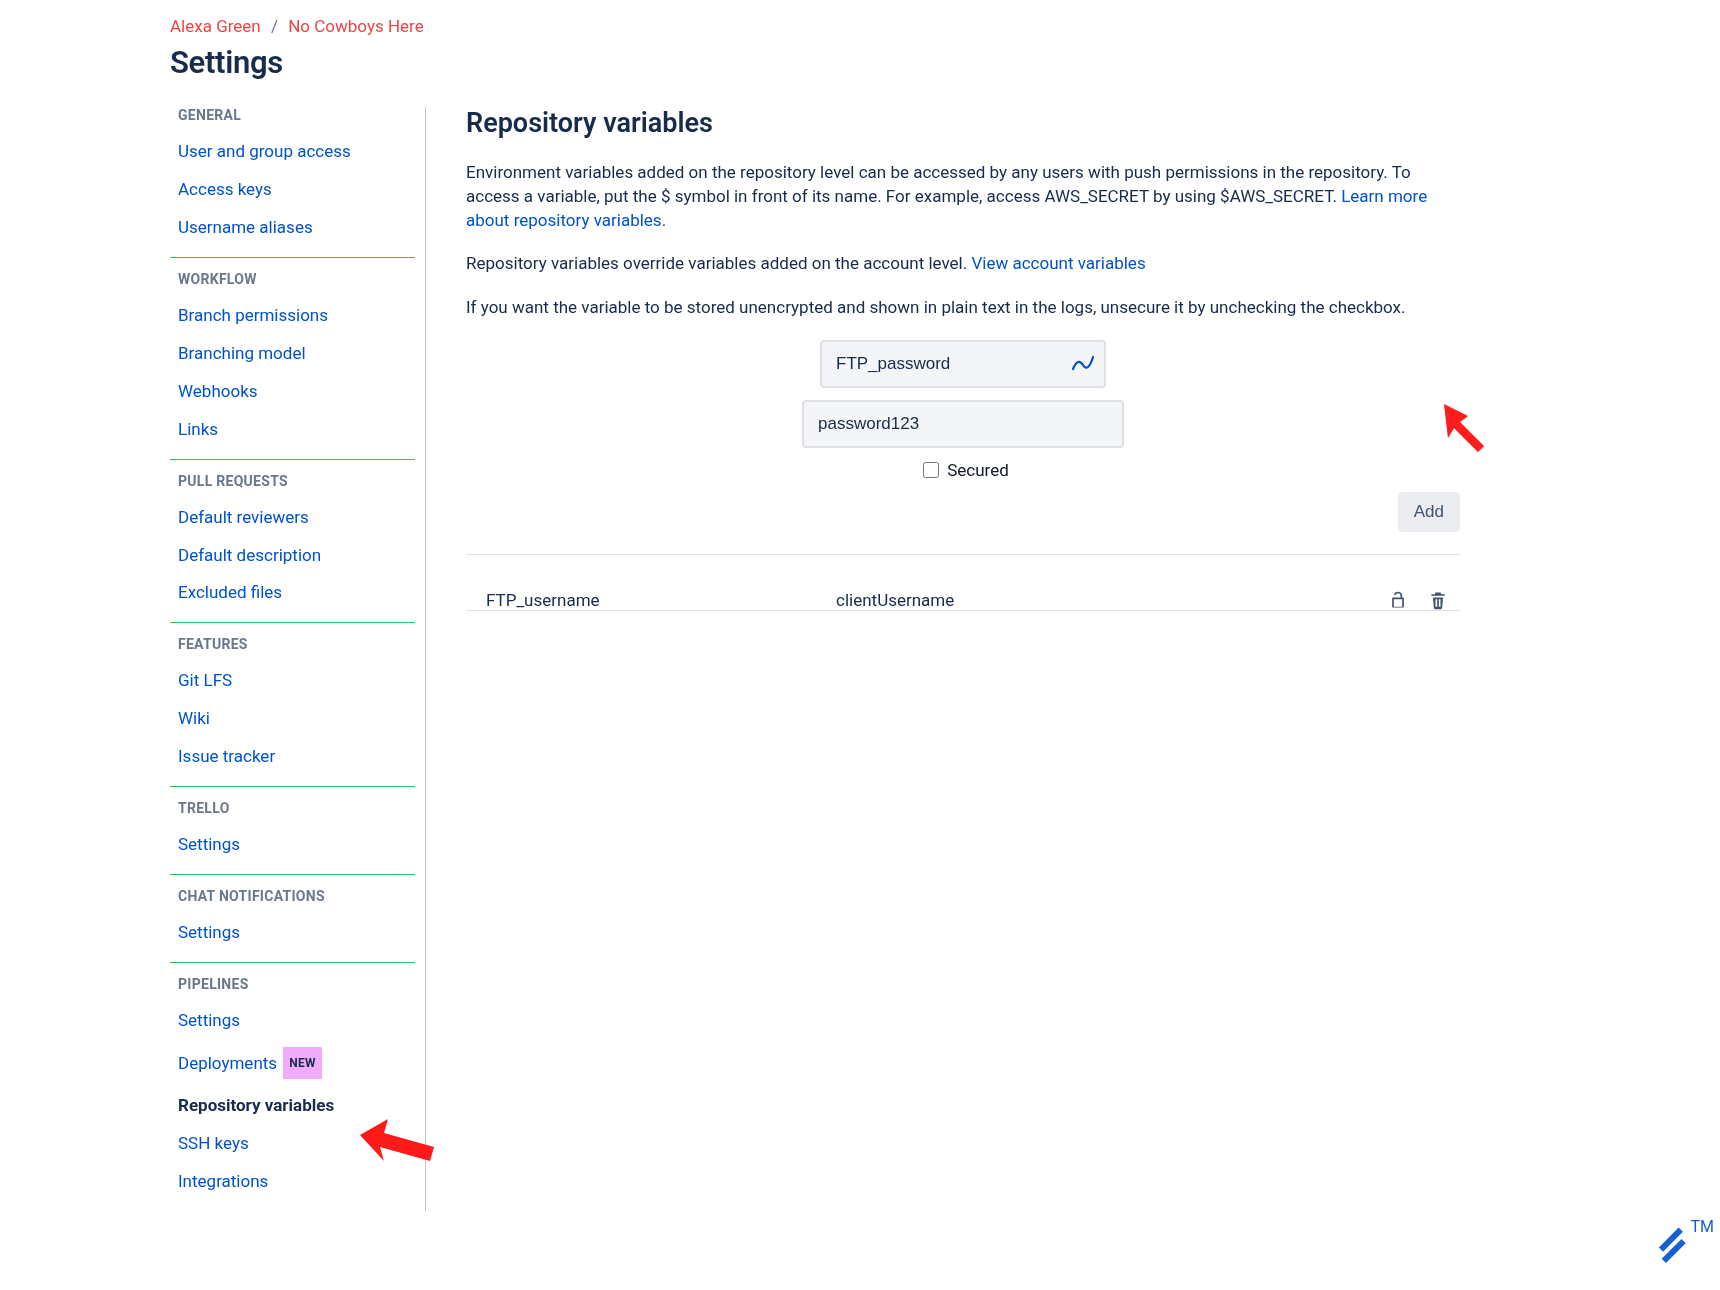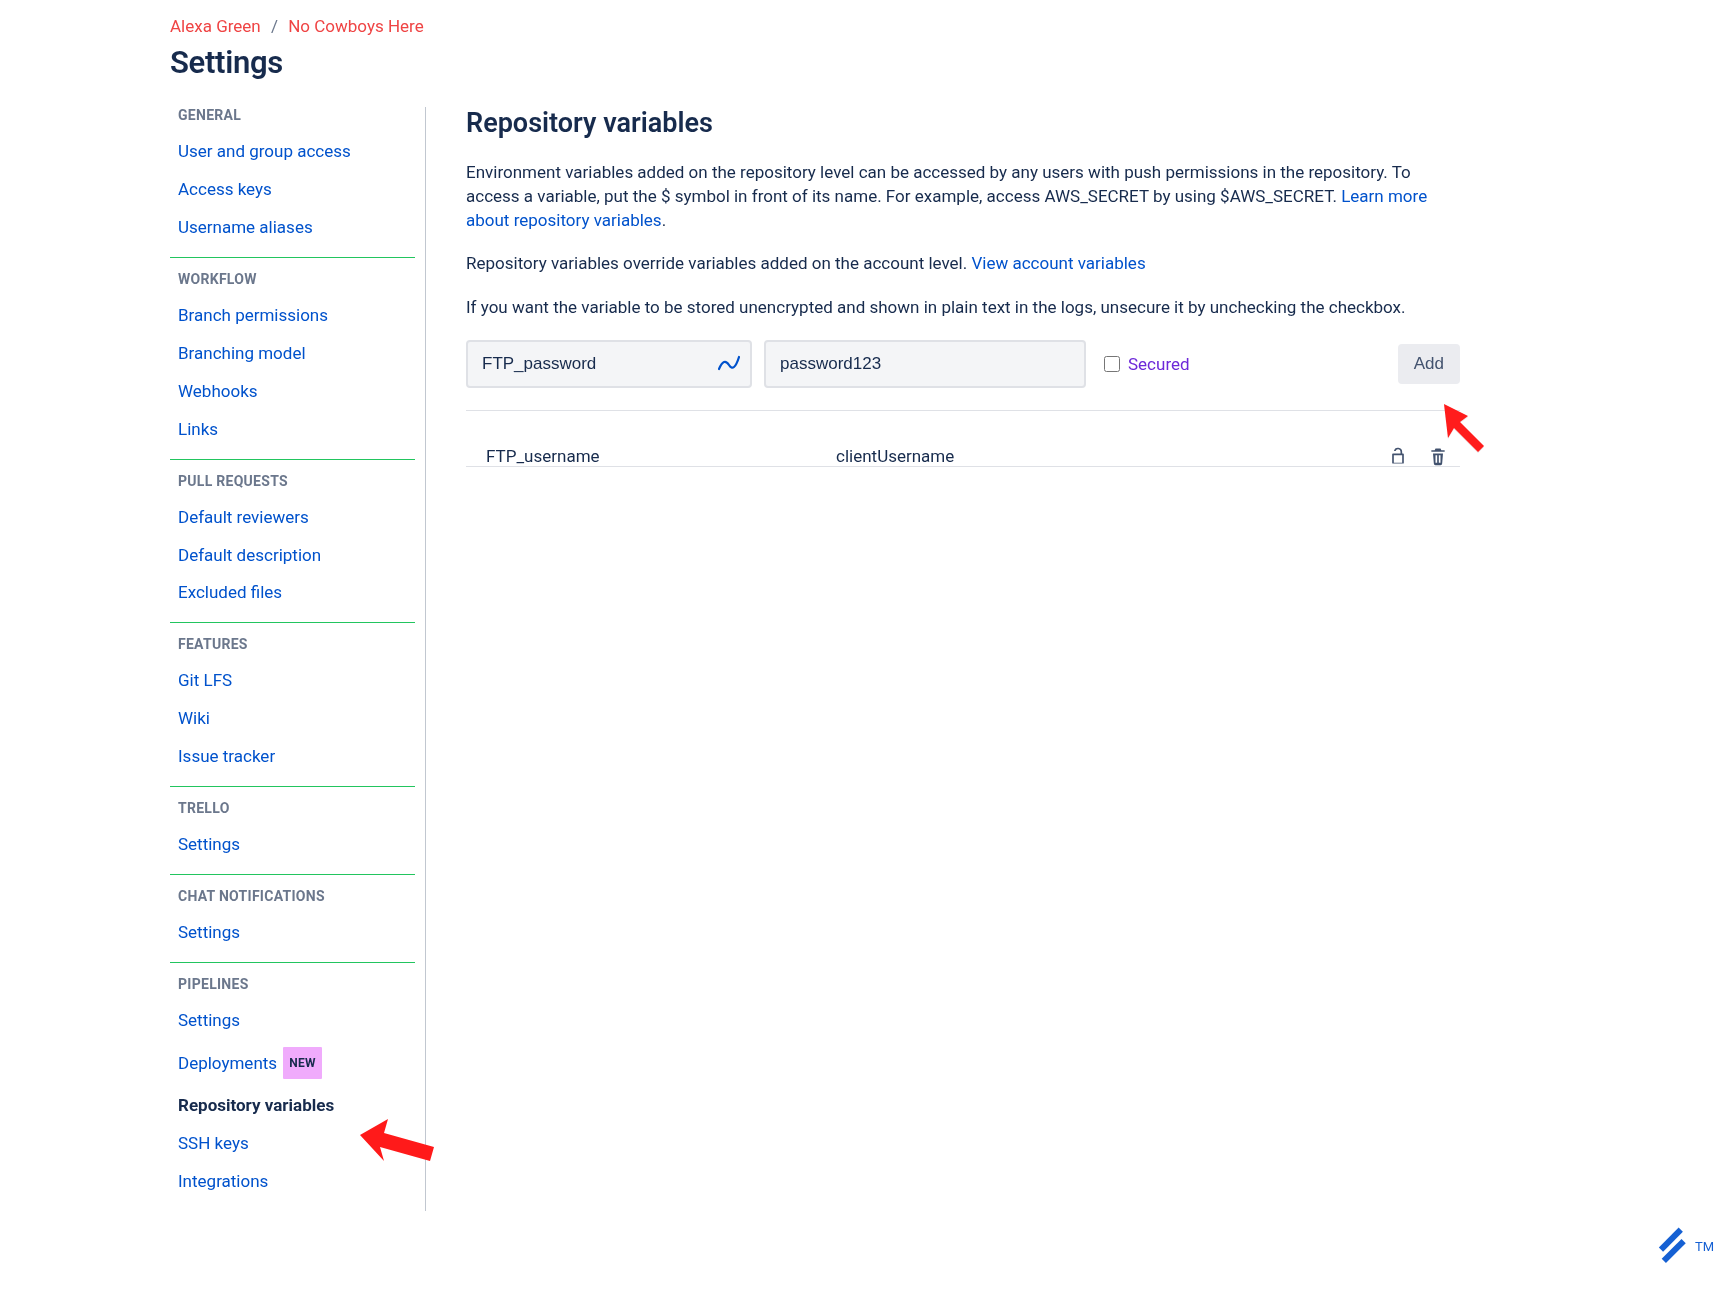--- a/index.html
+++ b/index.html
@@ -98,20 +98,21 @@
       color: #172B4D;
       line-height: 1.4;
       margin-bottom: 20px;
     }
     .desc-block a { color: #0052CC; text-decoration: none; }
     .var-form {
       display: flex;
       align-items: center;
       gap: 12px;
       margin-top: 10px;
+      flex-direction: column;
     }
     .var-input-wrap { position: relative; }
     .var-input {
       height: 48px;
       border: 2px solid #DFE1E6;
       border-radius: 4px;
       background: #F4F5F7;
       padding: 0 14px;
       font-size: 17px;
       color: #172B4D;
@@ -121,21 +122,21 @@
     .var-input.value { width: 322px; }
     .pw-icon {
       position: absolute;
       right: 12px; top: 50%; transform: translateY(-50%);
       color: #0052CC;
       pointer-events: none;
       font-size: 20px;
     }
     .secured-wrap { display: flex; align-items: center; gap: 8px; margin-left: 6px; }
     .secured-wrap input[type=checkbox] { width: 16px; height: 16px; }
-    .secured-wrap label { font-size: 17px; color: #6d28d9; }
+    .secured-wrap label { font-size: 17px; color: #0f172a; }
     .add-btn {
       margin-left: auto;
       height: 40px;
       padding: 0 16px;
       background: #EBECF0;
       border: none;
       border-radius: 4px;
       color: #42526E;
       font-size: 17px;
       cursor: pointer;
@@ -170,23 +171,22 @@
     
     .corner-mark {
       position: absolute;
       right: 24px;
       bottom: 18px;
       color: #1560D3;
     }
     .corner-mark .tm {
       position: absolute;
       top: -6px; right: -18px;
-      font-size: 13px;
+      font-size: 16px;
       color: #1560D3;
-      margin-top: 22px;
     }
   </style>
 </head>
 <body>
 
 <div class="page">
   <div class="inner">
     <div class="breadcrumb">
       <a href="#">Alexa Green</a>
       <span class="sep">/</span>

